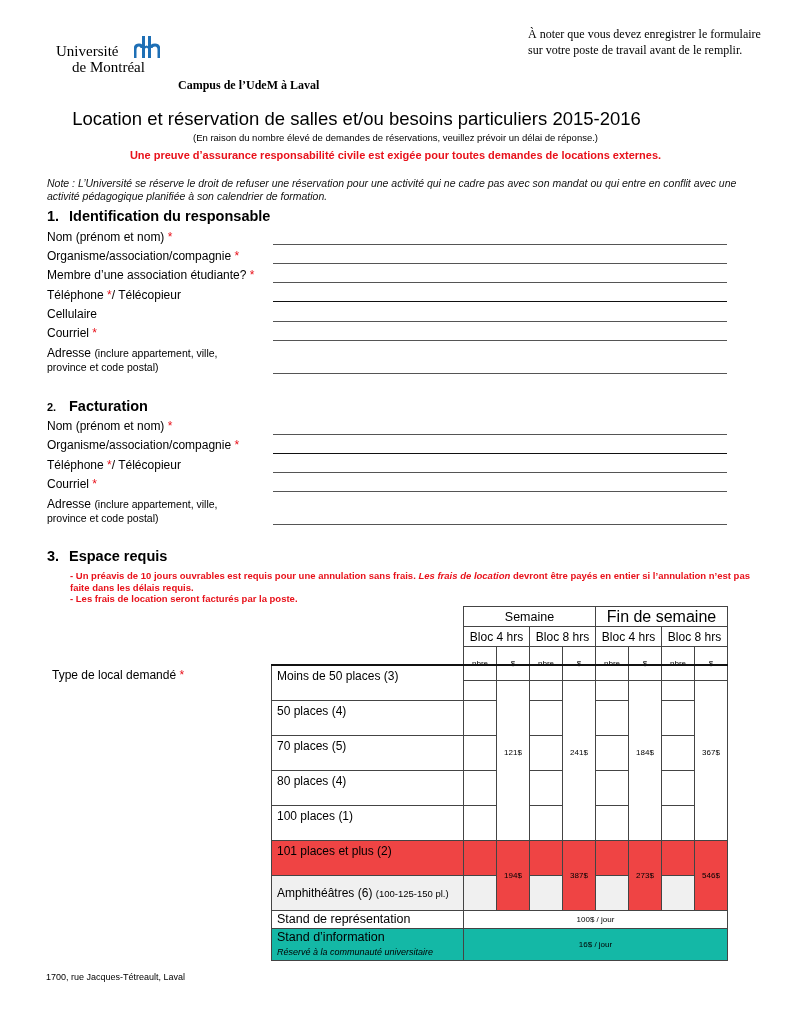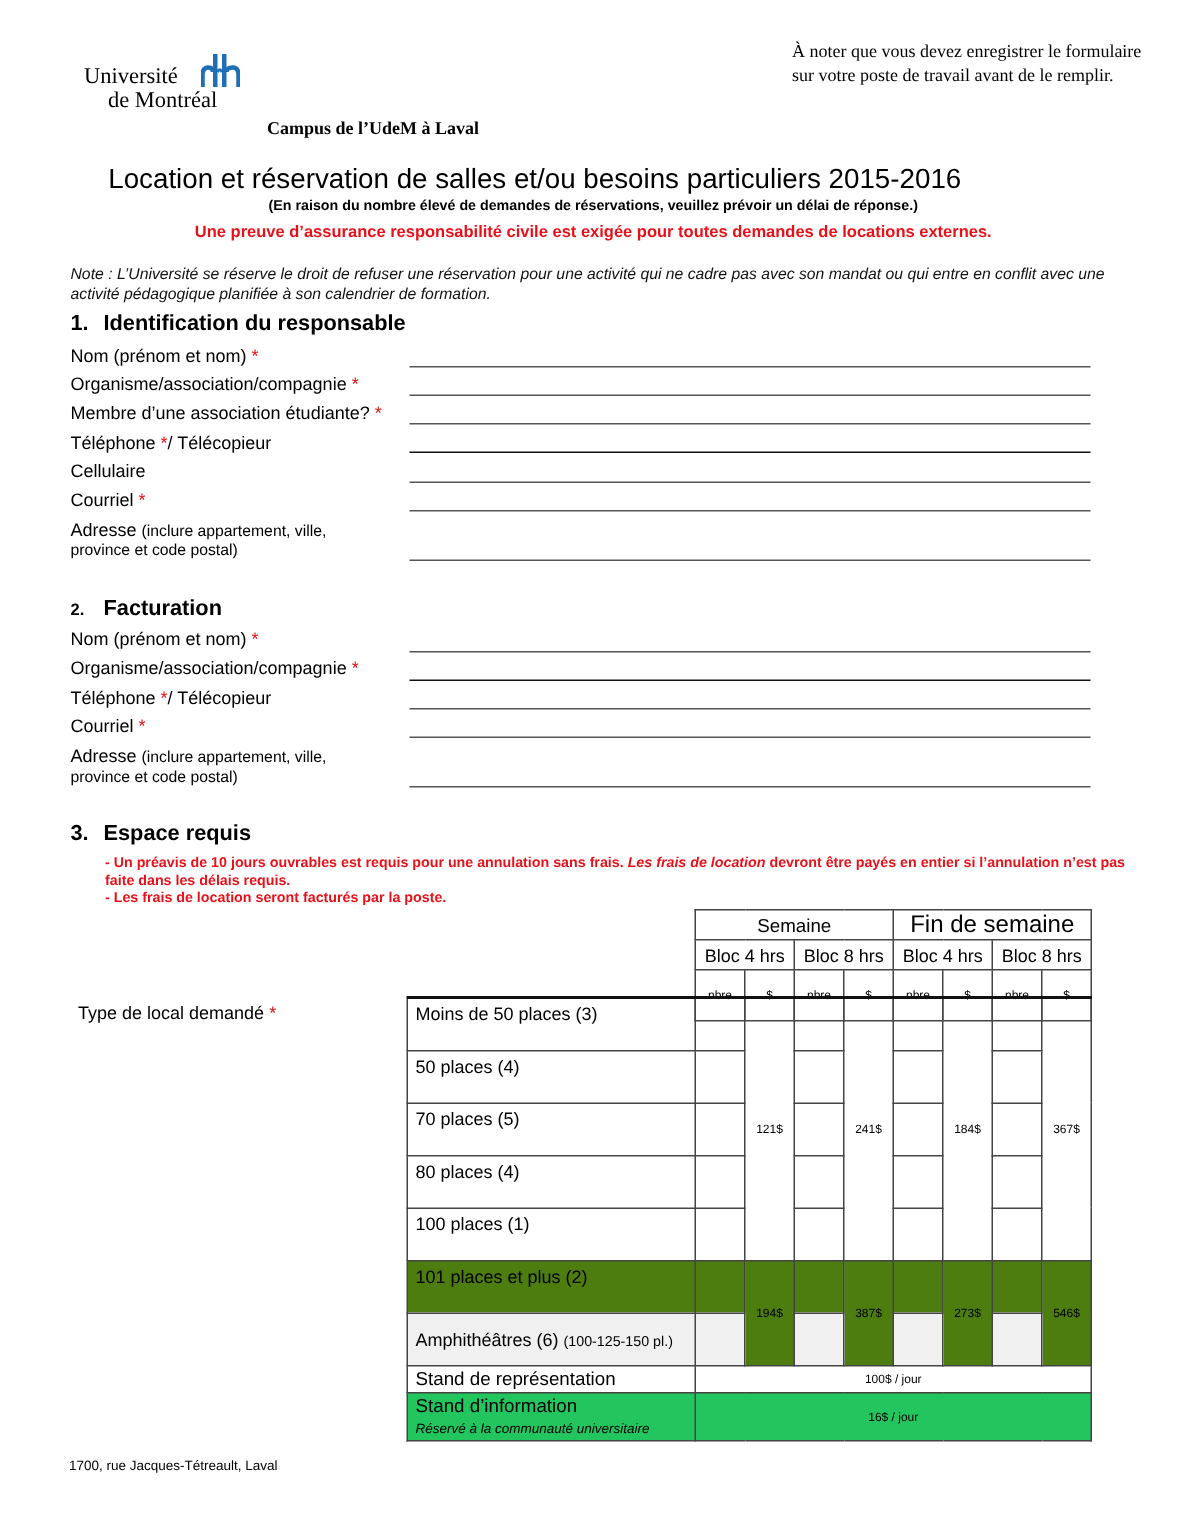--- a/index.html
+++ b/index.html
@@ -6,21 +6,21 @@
   body{width:791px;height:1024px;position:relative;overflow:hidden;font-family:"Liberation Sans",sans-serif;color:#000;}
   .abs{position:absolute;}
   .logo{left:56px;top:36px;width:110px;height:48px;}
   .logo-text{font-family:"Liberation Serif",serif;font-weight:normal;font-size:15px;line-height:15px;color:#000;}
   .logo-l1{left:0;top:8px;}
   .logo-l2{left:16px;top:24px;}
   .logo-mark{left:78px;top:0;width:26px;height:24px;}
   .campus{left:178px;top:78px;font-size:12px;font-weight:bold;font-family:Liberation Serif, serif;}
   .notice{left:528px;top:27px;width:250px;font-family:"Liberation Serif",serif;font-size:12px;line-height:15.5px;}
   .title{left:0;width:713px;top:108px;text-align:center;font-size:18.5px;}
-  .subtitle{left:0;width:791px;top:132px;text-align:center;font-size:9.5px;font-weight:bold;}
+  .subtitle{left:0;width:791px;top:132px;text-align:center;font-size:9.5px;font-weight:normal;}
   .warn{left:0;width:791px;top:149px;text-align:center;font-size:11px;font-weight:bold;color:#e8111a;}
   .note{left:47px;top:177px;width:700px;font-size:10.5px;font-style:italic;line-height:12.5px;color:#111;}
   .h1{font-size:14.5px;font-weight:bold;}
   .sec1{left:47px;top:208px;}
   .sec2{left:47px;top:398px;}
   .sec3{left:47px;top:548px;}
   .num{display:inline-block;width:22px;}
   .num-small{font-size:11px;}
   .lbl{font-size:12px;left:47px;}
   .lbl .hint{font-size:10.5px;}
@@ -181,21 +181,21 @@
     <td></td>
     <td></td>
   </tr>
   <tr style="height:35px">
     <td style="vertical-align:top;padding:3px 5px">100 places (1)</td>
     <td></td>
     <td></td>
     <td></td>
     <td></td>
   </tr>
-  <tr style="height:35px;background:#4d7c0f">
+  <tr style="height:35px;background:#ef4444">
     <td style="vertical-align:top;padding:3px 5px">101 places et plus (2)</td>
     <td></td>
     <td rowspan="2" class="c" style="font-size:8px">194$</td>
     <td></td>
     <td rowspan="2" class="c" style="font-size:8px">387$</td>
     <td></td>
     <td rowspan="2" class="c" style="font-size:8px">273$</td>
     <td></td>
     <td rowspan="2" class="c" style="font-size:8px">546$</td>
   </tr>
@@ -203,20 +203,20 @@
     <td style="padding:3px 5px"><span>Amphithéâtres (6)</span> <span style="font-size:9.5px">(100-125-150 pl.)</span></td>
     <td></td>
     <td></td>
     <td></td>
     <td></td>
   </tr>
   <tr style="height:18px">
     <td style="padding:1px 5px;font-size:12.5px">Stand de représentation</td>
     <td colspan="8" class="c" style="font-size:8px">100$ / jour</td>
   </tr>
-  <tr style="height:32px;background:#22c55e">
+  <tr style="height:32px;background:#14b8a6">
     <td style="padding:1px 5px;font-size:12.5px;line-height:14px"><span>Stand d’information</span><br><i style="font-size:9px">Réservé à la communauté universitaire</i></td>
     <td colspan="8" class="c" style="font-size:8px">16$ / jour</td>
   </tr>
 </tbody>
   </table>
 
 <div class="abs footer">1700, rue Jacques-Tétreault, Laval</div>
 
 </body></html>

